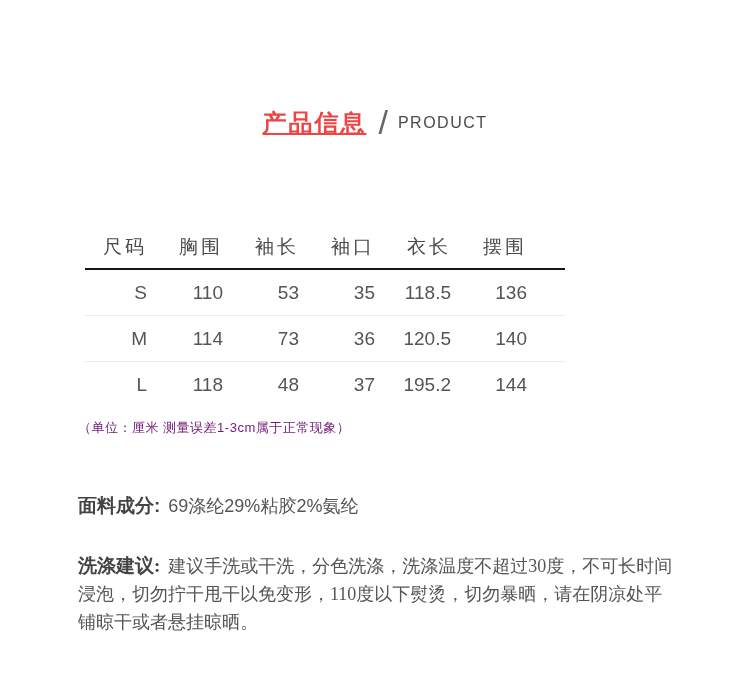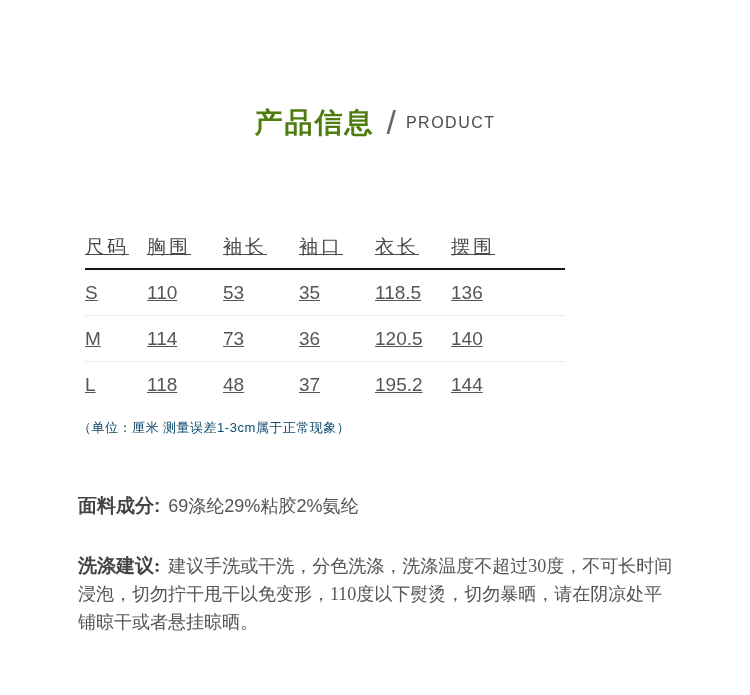--- a/index.html
+++ b/index.html
@@ -17,24 +17,25 @@
 
   
   .title-row {
     display: flex;
     align-items: center;
     justify-content: center;
     padding-top: 100px;
     height: 46px;
   }
   .title-cn {
-    font-size: 28px;
+    font-size: 24px;
     font-weight: 700;
-    color: #4d7c0f;
+    color: #ef4444;
     letter-spacing: 2px;
+    text-decoration: underline;
   }
   .title-slash {
     font-size: 34px;
     font-weight: 300;
     color: #666666;
     margin: 0 10px 0 12px;
     transform: translateY(-1px);
   }
   .title-en {
     font-size: 16px;
@@ -62,29 +63,28 @@
   .tr.data-row {
     height: 45px;
     border-bottom: 1px solid #ececec;
     font-size: 19px;
     color: #555555;
   }
   .tr.data-row.last {
     border-bottom: none;
   }
   .td {
-    text-align: left;
-    text-decoration: underline;
+    text-align: right;
   }
 
   
   .note {
     margin: 12px 0 0 78px;
     font-size: 13px;
-    color: #0c4a6e;
+    color: #701a75;
     letter-spacing: 0.5px;
   }
 
   
   .fabric {
     margin: 56px 0 0 78px;
     font-size: 18px;
     color: #555555;
   }
   .section-label {

